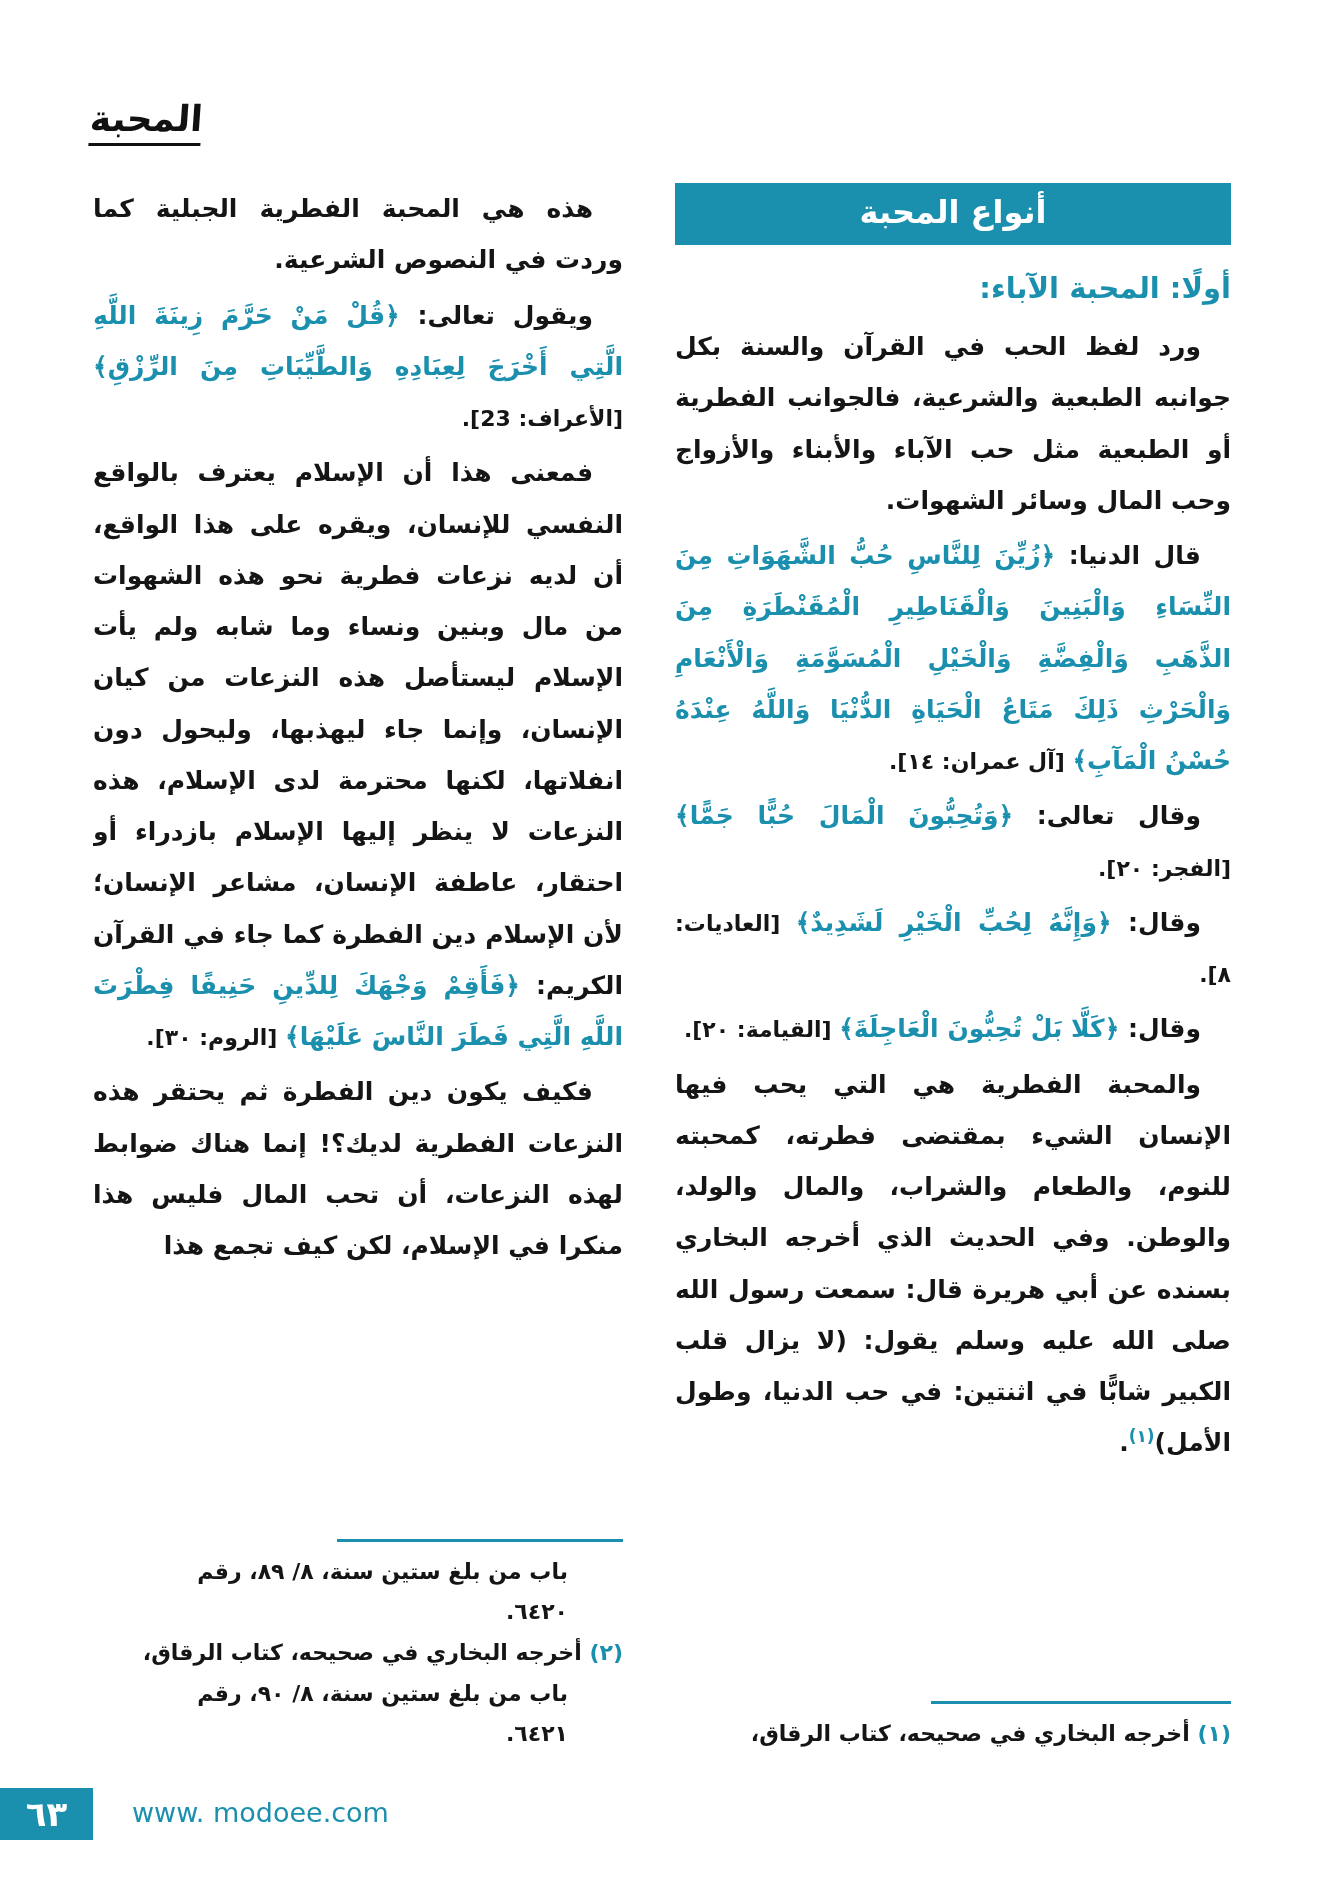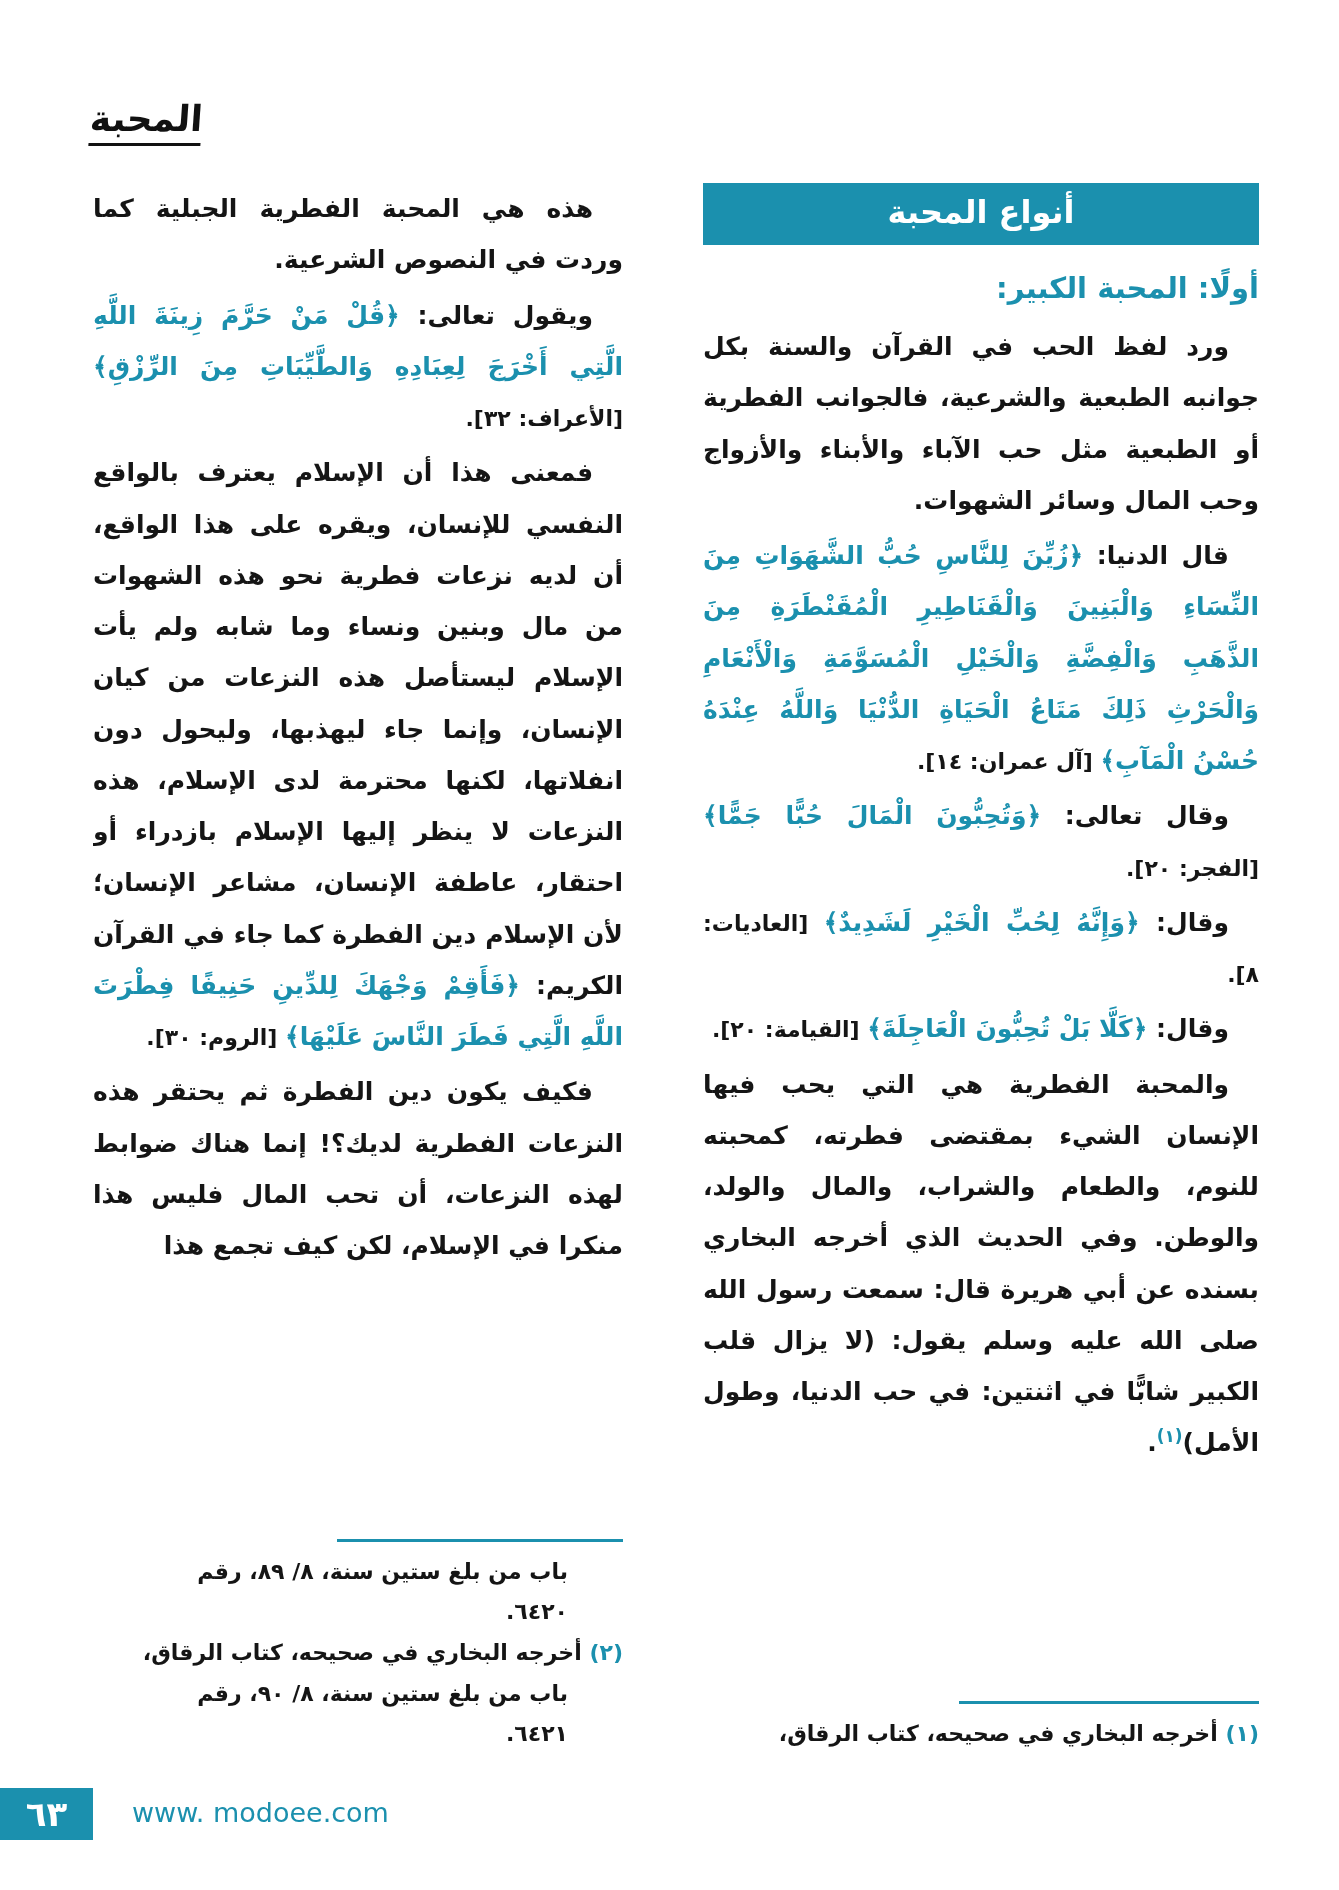--- a/index.html
+++ b/index.html
@@ -27,21 +27,21 @@
   }
 
   
   .col {
     position: absolute;
     top: 183px;
     height: 1572px;
     overflow: hidden;
   }
   .col-left  { left: 93px;  width: 530px; }
-  .col-right { right: 80px; width: 556px; }
+  .col-right { right: 108px; width: 556px; }
 
   .body {
     font-size: 25px;
     font-weight: bold;
     line-height: 2.05;
     text-align: justify;
     color: #151515;
     margin-bottom: 4px;
   }
   .indent { text-indent: 30px; }
@@ -129,21 +129,21 @@
   <div class="chapter-logo">
     <span>المحبة</span>
   </div>
 
   <section class="col col-right">
 
     <div class="heading-box">
       <span>أنواع المحبة</span>
     </div>
 
-    <h2 class="subheading">أولًا: المحبة الكبير:</h2>
+    <h2 class="subheading">أولًا: المحبة الآباء:</h2>
 
     <p class="body indent">
       <span>ورد لفظ الحب في القرآن والسنة بكل جوانبه الطبعية والشرعية، فالجوانب الفطرية أو الطبعية مثل حب الآباء والأبناء والأزواج وحب المال وسائر الشهوات.</span>
     </p>
 
     <p class="body indent">
       <span>قال الدنيا: </span><span class="verse">﴿زُيِّنَ لِلنَّاسِ حُبُّ الشَّهَوَاتِ مِنَ النِّسَاءِ وَالْبَنِينَ وَالْقَنَاطِيرِ الْمُقَنْطَرَةِ مِنَ الذَّهَبِ وَالْفِضَّةِ وَالْخَيْلِ الْمُسَوَّمَةِ وَالْأَنْعَامِ وَالْحَرْثِ ذَلِكَ مَتَاعُ الْحَيَاةِ الدُّنْيَا وَاللَّهُ عِنْدَهُ حُسْنُ الْمَآبِ﴾</span><span class="ref"> [آل عمران: ١٤].</span>
     </p>
 
     <p class="body indent">
@@ -171,21 +171,21 @@
   </section>
 
   <section class="col col-left">
 
 
     <p class="body indent">
       <span>هذه هي المحبة الفطرية الجبلية كما وردت في النصوص الشرعية.</span>
     </p>
 
     <p class="body indent">
-      <span>ويقول تعالى: </span><span class="verse">﴿قُلْ مَنْ حَرَّمَ زِينَةَ اللَّهِ الَّتِي أَخْرَجَ لِعِبَادِهِ وَالطَّيِّبَاتِ مِنَ الرِّزْقِ﴾</span><span class="ref"> [الأعراف: ٣٢].</span>
+      <span>ويقول تعالى: </span><span class="verse">﴿قُلْ مَنْ حَرَّمَ زِينَةَ اللَّهِ الَّتِي أَخْرَجَ لِعِبَادِهِ وَالطَّيِّبَاتِ مِنَ الرِّزْقِ﴾</span><span class="ref"> [الأعراف: 23].</span>
     </p>
 
     <p class="body indent">
       <span>فمعنى هذا أن الإسلام يعترف بالواقع النفسي للإنسان، ويقره على هذا الواقع، أن لديه نزعات فطرية نحو هذه الشهوات من مال وبنين ونساء وما شابه ولم يأت الإسلام ليستأصل هذه النزعات من كيان الإنسان، وإنما جاء ليهذبها، وليحول دون انفلاتها، لكنها محترمة لدى الإسلام، هذه النزعات لا ينظر إليها الإسلام بازدراء أو احتقار، عاطفة الإنسان، مشاعر الإنسان؛ لأن الإسلام دين الفطرة كما جاء في القرآن الكريم: </span><span class="verse">﴿فَأَقِمْ وَجْهَكَ لِلدِّينِ حَنِيفًا فِطْرَتَ اللَّهِ الَّتِي فَطَرَ النَّاسَ عَلَيْهَا﴾</span><span class="ref"> [الروم: ٣٠].</span>
     </p>
 
     <p class="body indent">
       <span>فكيف يكون دين الفطرة ثم يحتقر هذه النزعات الفطرية لديك؟! إنما هناك ضوابط لهذه النزعات، أن تحب المال فليس هذا منكرا في الإسلام، لكن كيف تجمع هذا</span>
     </p>
 

